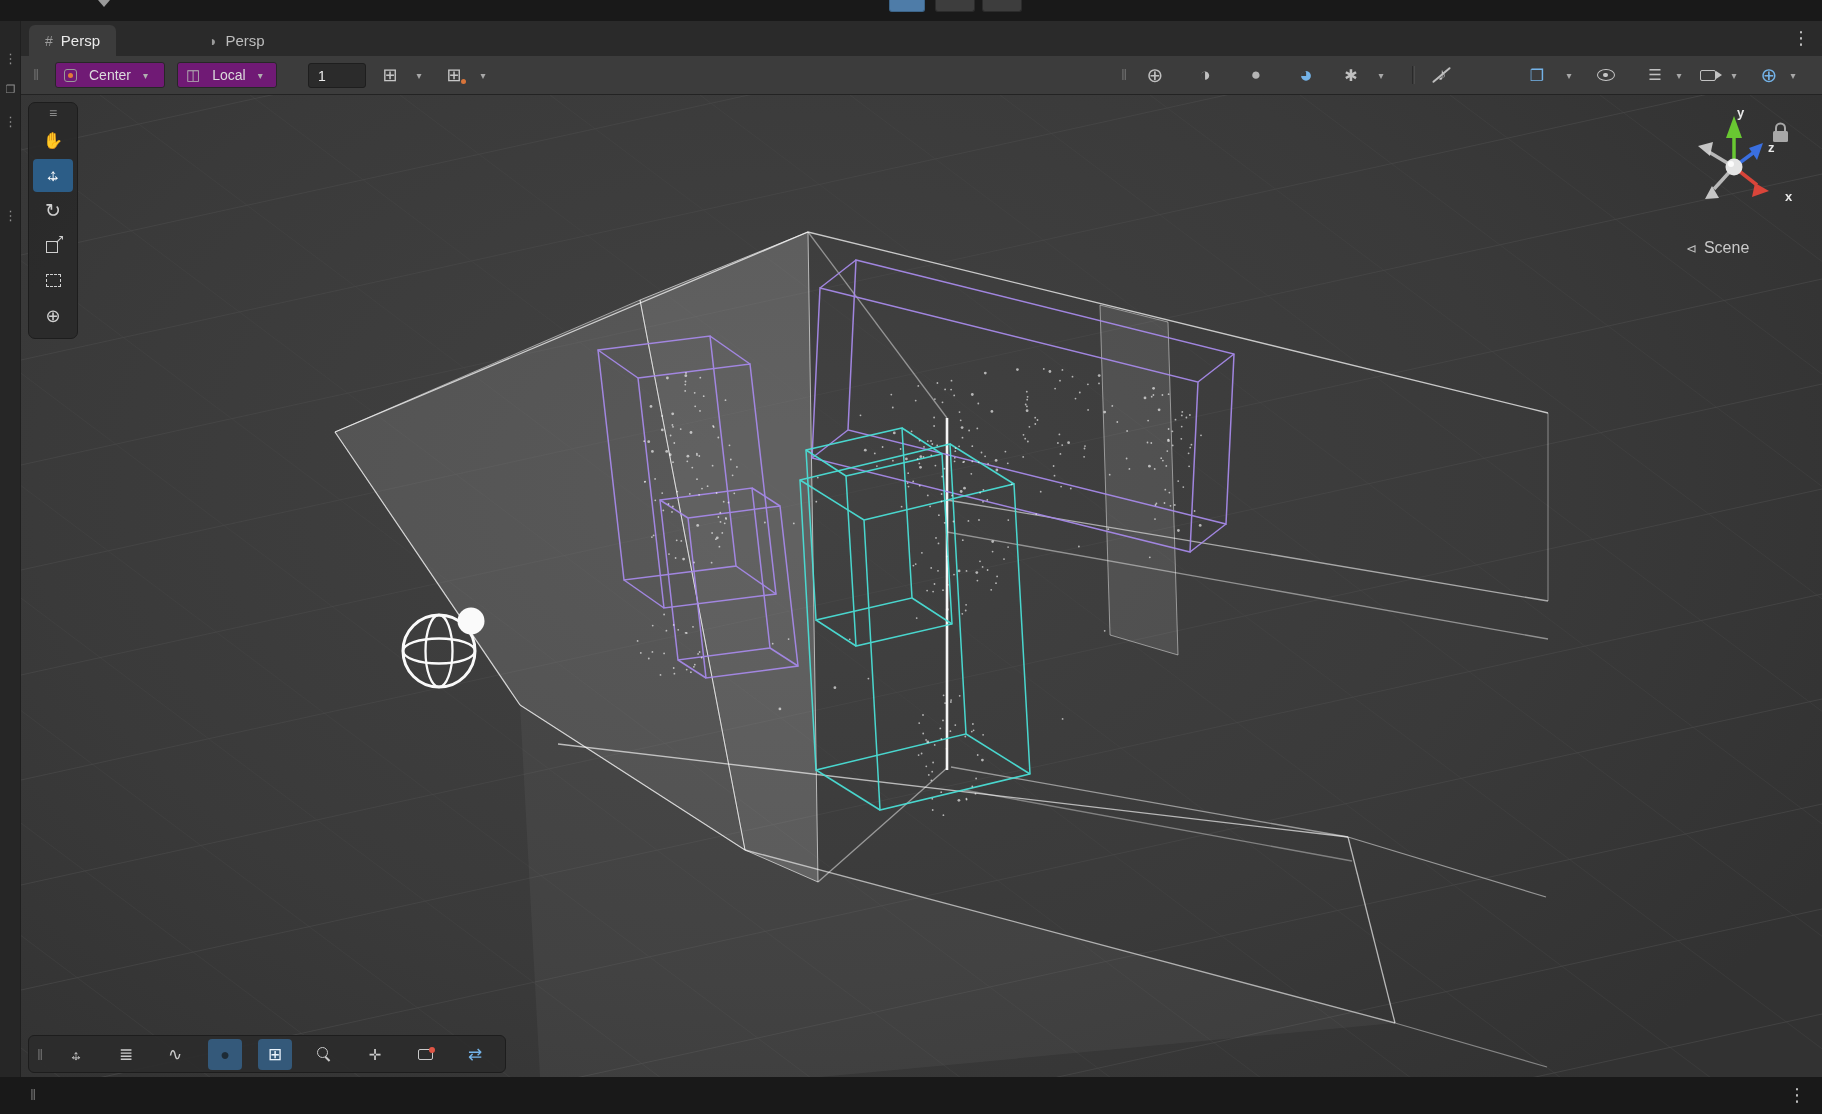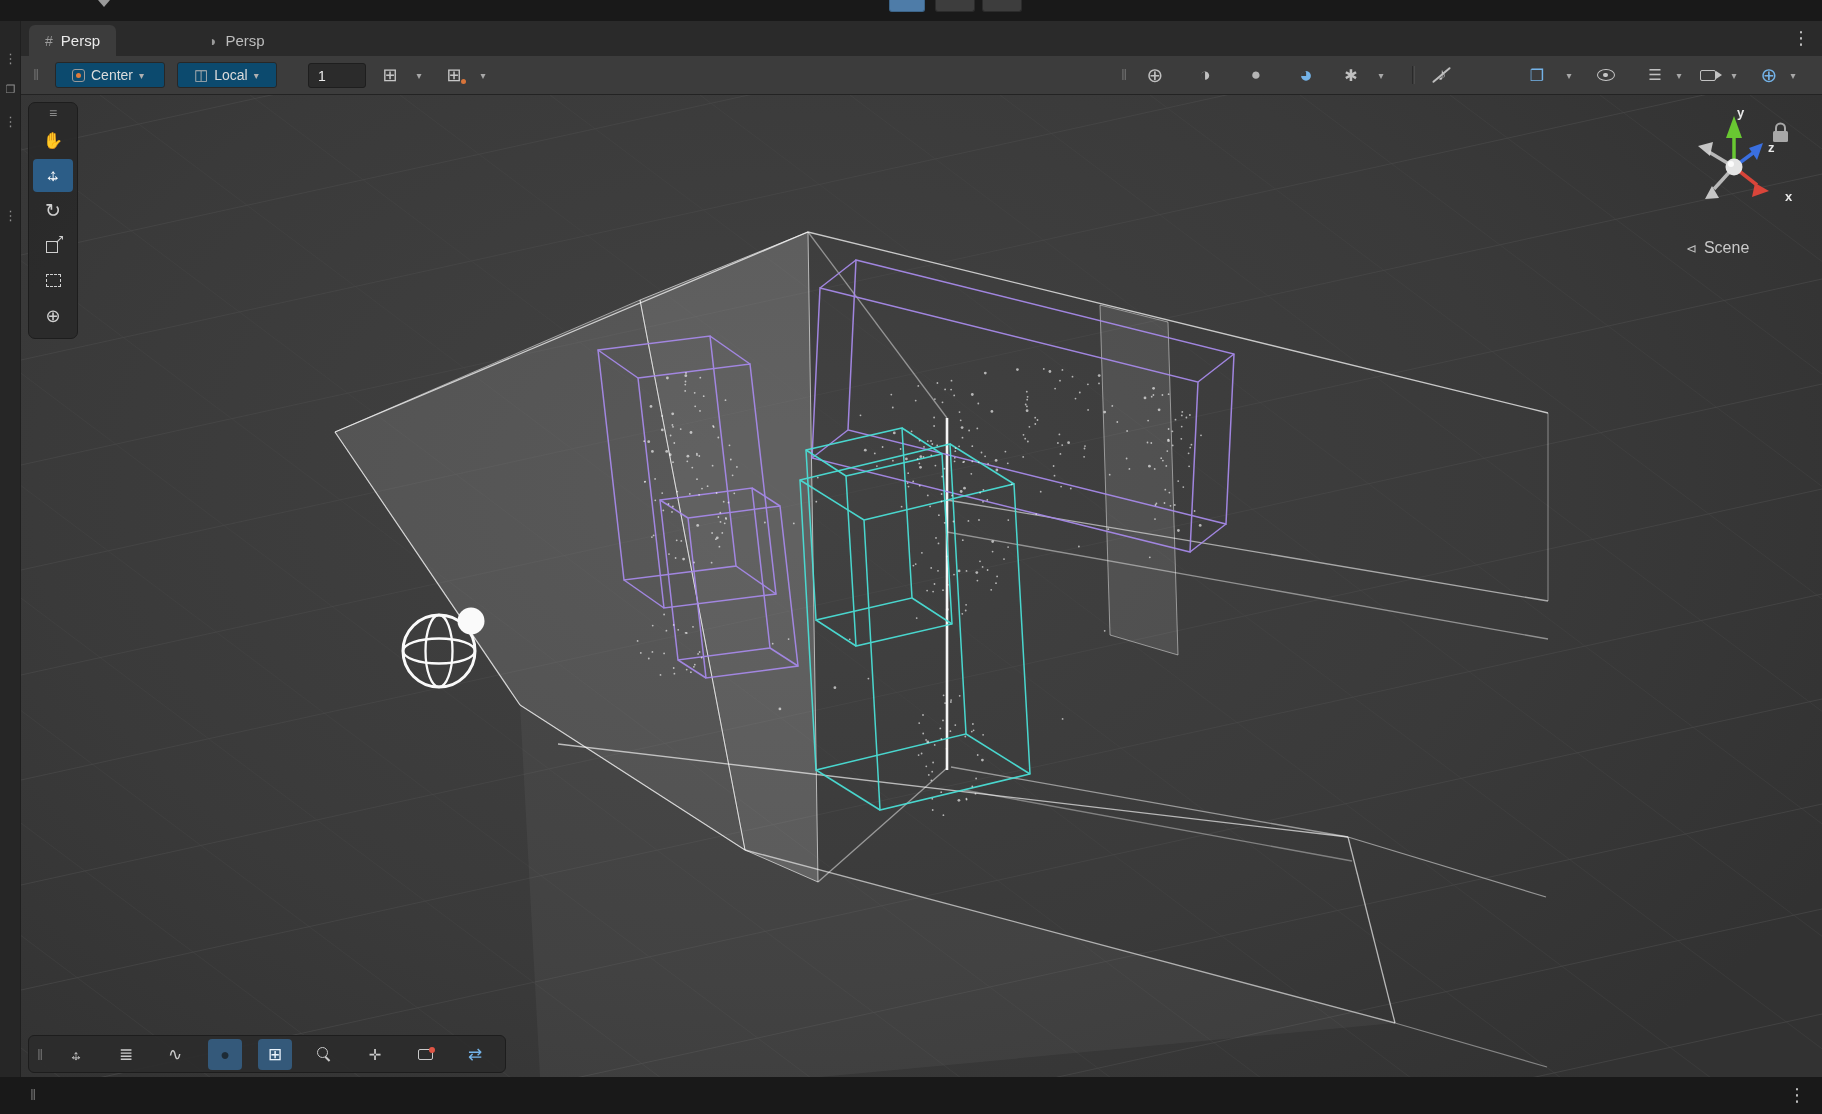--- a/index.html
+++ b/index.html
@@ -17,21 +17,21 @@
   
   .tab-bar{left:21px;top:21px;width:1801px;height:35px;background:#2a2a2a}
   .tab{position:absolute;top:4px;height:31px;display:flex;align-items:center;gap:8px;padding:0 16px;color:#bdbdbd;font-size:15px;cursor:default}
   .tab.active{background:#3c3c3c;border-radius:6px 6px 0 0;color:#eaeaea}
   .tab-glyph{color:#9a9a9a;font-size:14px}
   .kebab{font-size:18px;color:#c9c9c9;line-height:1}
 
   
   .toolbar{left:21px;top:56px;width:1801px;height:39px;background:#3c3c3c;border-bottom:1px solid #232323}
   .handle{color:#6d6d6d;font-size:15px}
-  .dropbtn{position:absolute;top:6px;height:26px;background:#0c4a6e;border:1px solid #272727;border-radius:3px;display:flex;align-items:center;gap:6px;padding:0 16px;font-size:14px;color:#dcdcdc;cursor:default}
+  .dropbtn{position:absolute;top:6px;height:26px;background:#701a75;border:1px solid #272727;border-radius:3px;display:flex;align-items:center;gap:12px;padding:0 8px;font-size:14px;color:#dcdcdc;cursor:default}
   .caret-s{font-size:10px;color:#b0b0b0}
   .pivot-ic{width:13px;height:13px;border:1.5px solid #9a9a9a;border-radius:3px;position:relative}
   .pivot-ic::after{content:"";position:absolute;left:3px;top:3px;width:5px;height:5px;border-radius:50%;background:#e07b39}
   .cube-ic{font-size:15px;color:#b5b5b5}
   .snap-field{position:absolute;left:287px;top:7px;width:58px;height:25px;background:#2b2b2b;border:1px solid #1e1e1e;border-radius:3px;color:#ededed;font-size:14px;padding-left:9px;outline:none}
   .gridbtn{position:absolute;top:4px;width:40px;height:30px;font-size:18px;color:#c6c6c6}
   .gridbtn.orange{position:absolute}
   .gridbtn.orange::after{content:"";position:absolute;right:8px;bottom:6px;width:5px;height:5px;border-radius:50%;background:#d8743a}
   .tbtn{position:absolute;top:4px;width:32px;height:30px;font-size:19px;color:#c0c0c0;border-radius:4px}
   .tbtn.accent{color:#74b3e8}

